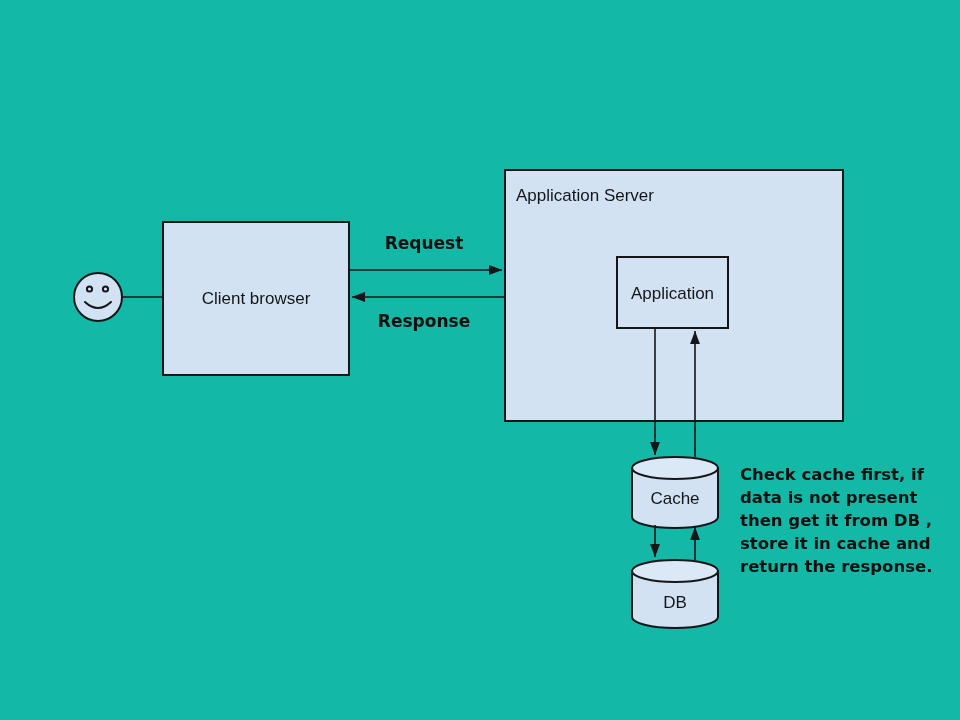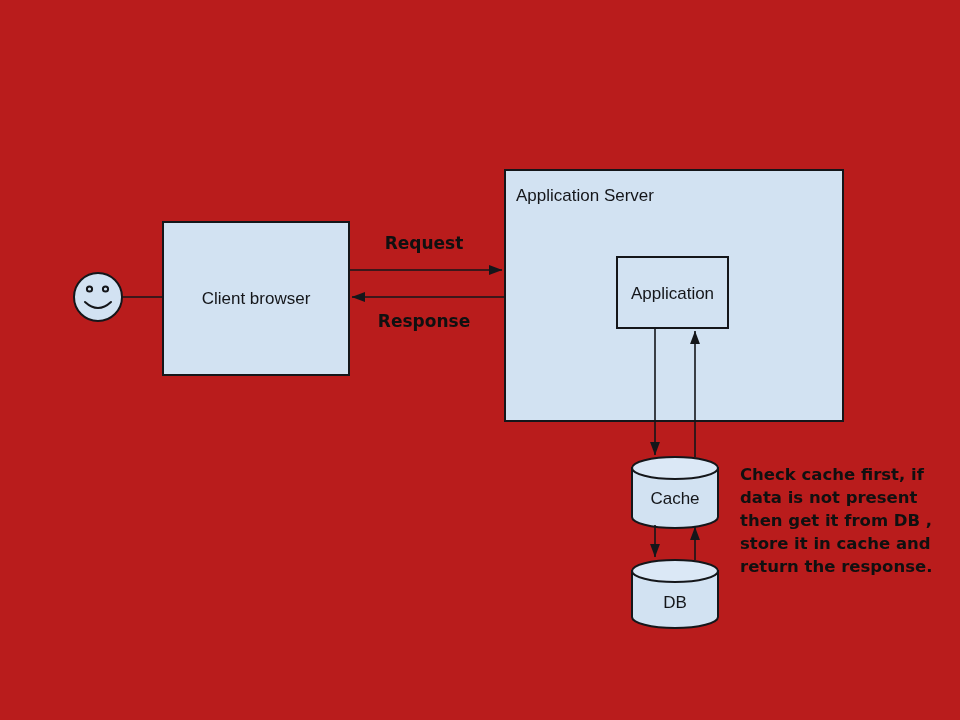--- a/index.html
+++ b/index.html
@@ -82,21 +82,21 @@
   .annotation-text {
     font-family: "DejaVu Sans", sans-serif;
     font-size: 16.5px;
     font-weight: bold;
     fill: #101010;
   }
 </style>
 </head>
 <body style="background: rgb(74, 113, 82);">
 
-<div id="canvas-root" style="background: #b91c1c;">
+<div id="canvas-root" style="background: #14b8a6;">
   <svg class="diagram" viewBox="0 0 960 720" xmlns="http://www.w3.org/2000/svg">
     <defs>
       <marker id="arrowEnd" markerWidth="10" markerHeight="10" refX="8.4" refY="3.2" orient="auto" markerUnits="strokeWidth">
         <path d="M0,0 L8.6,3.2 L0,6.4 z" fill="#14161a"></path>
       </marker>
     </defs>
 
     <g>
       <rect class="box-fill" x="505" y="170" width="338" height="251"></rect>
       <text class="label-title" x="516" y="201" text-anchor="start">Application Server</text>

